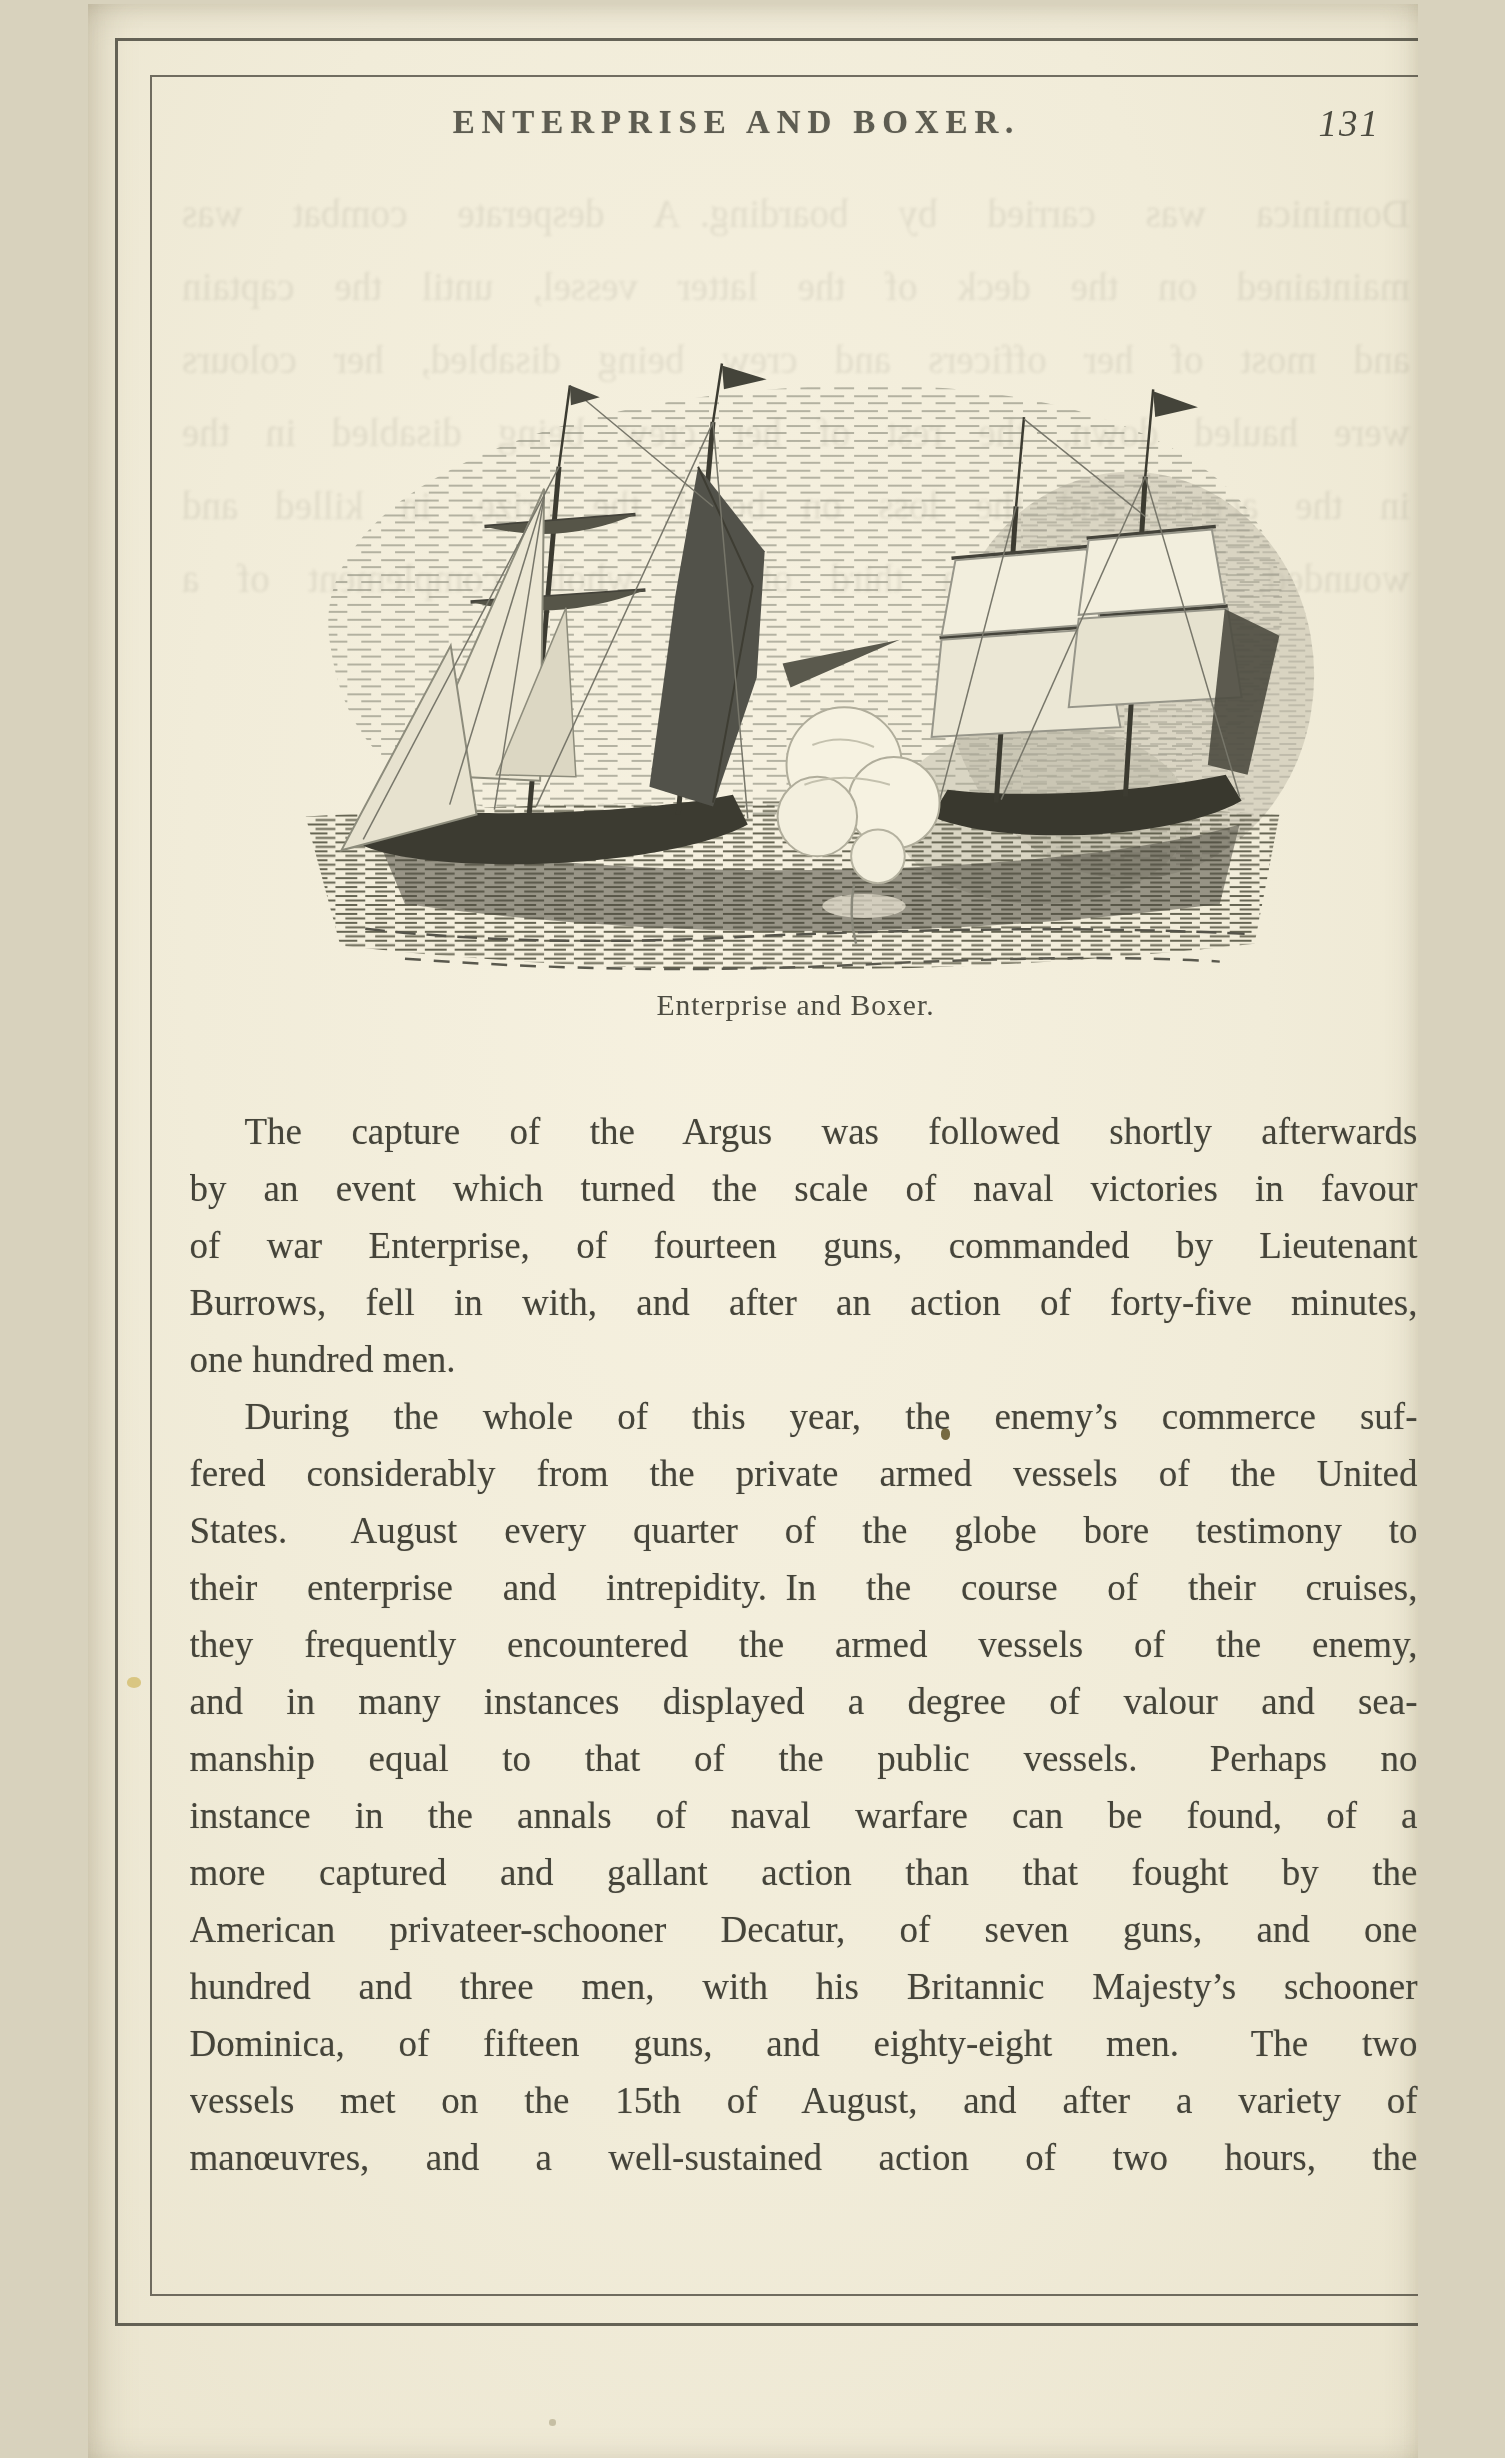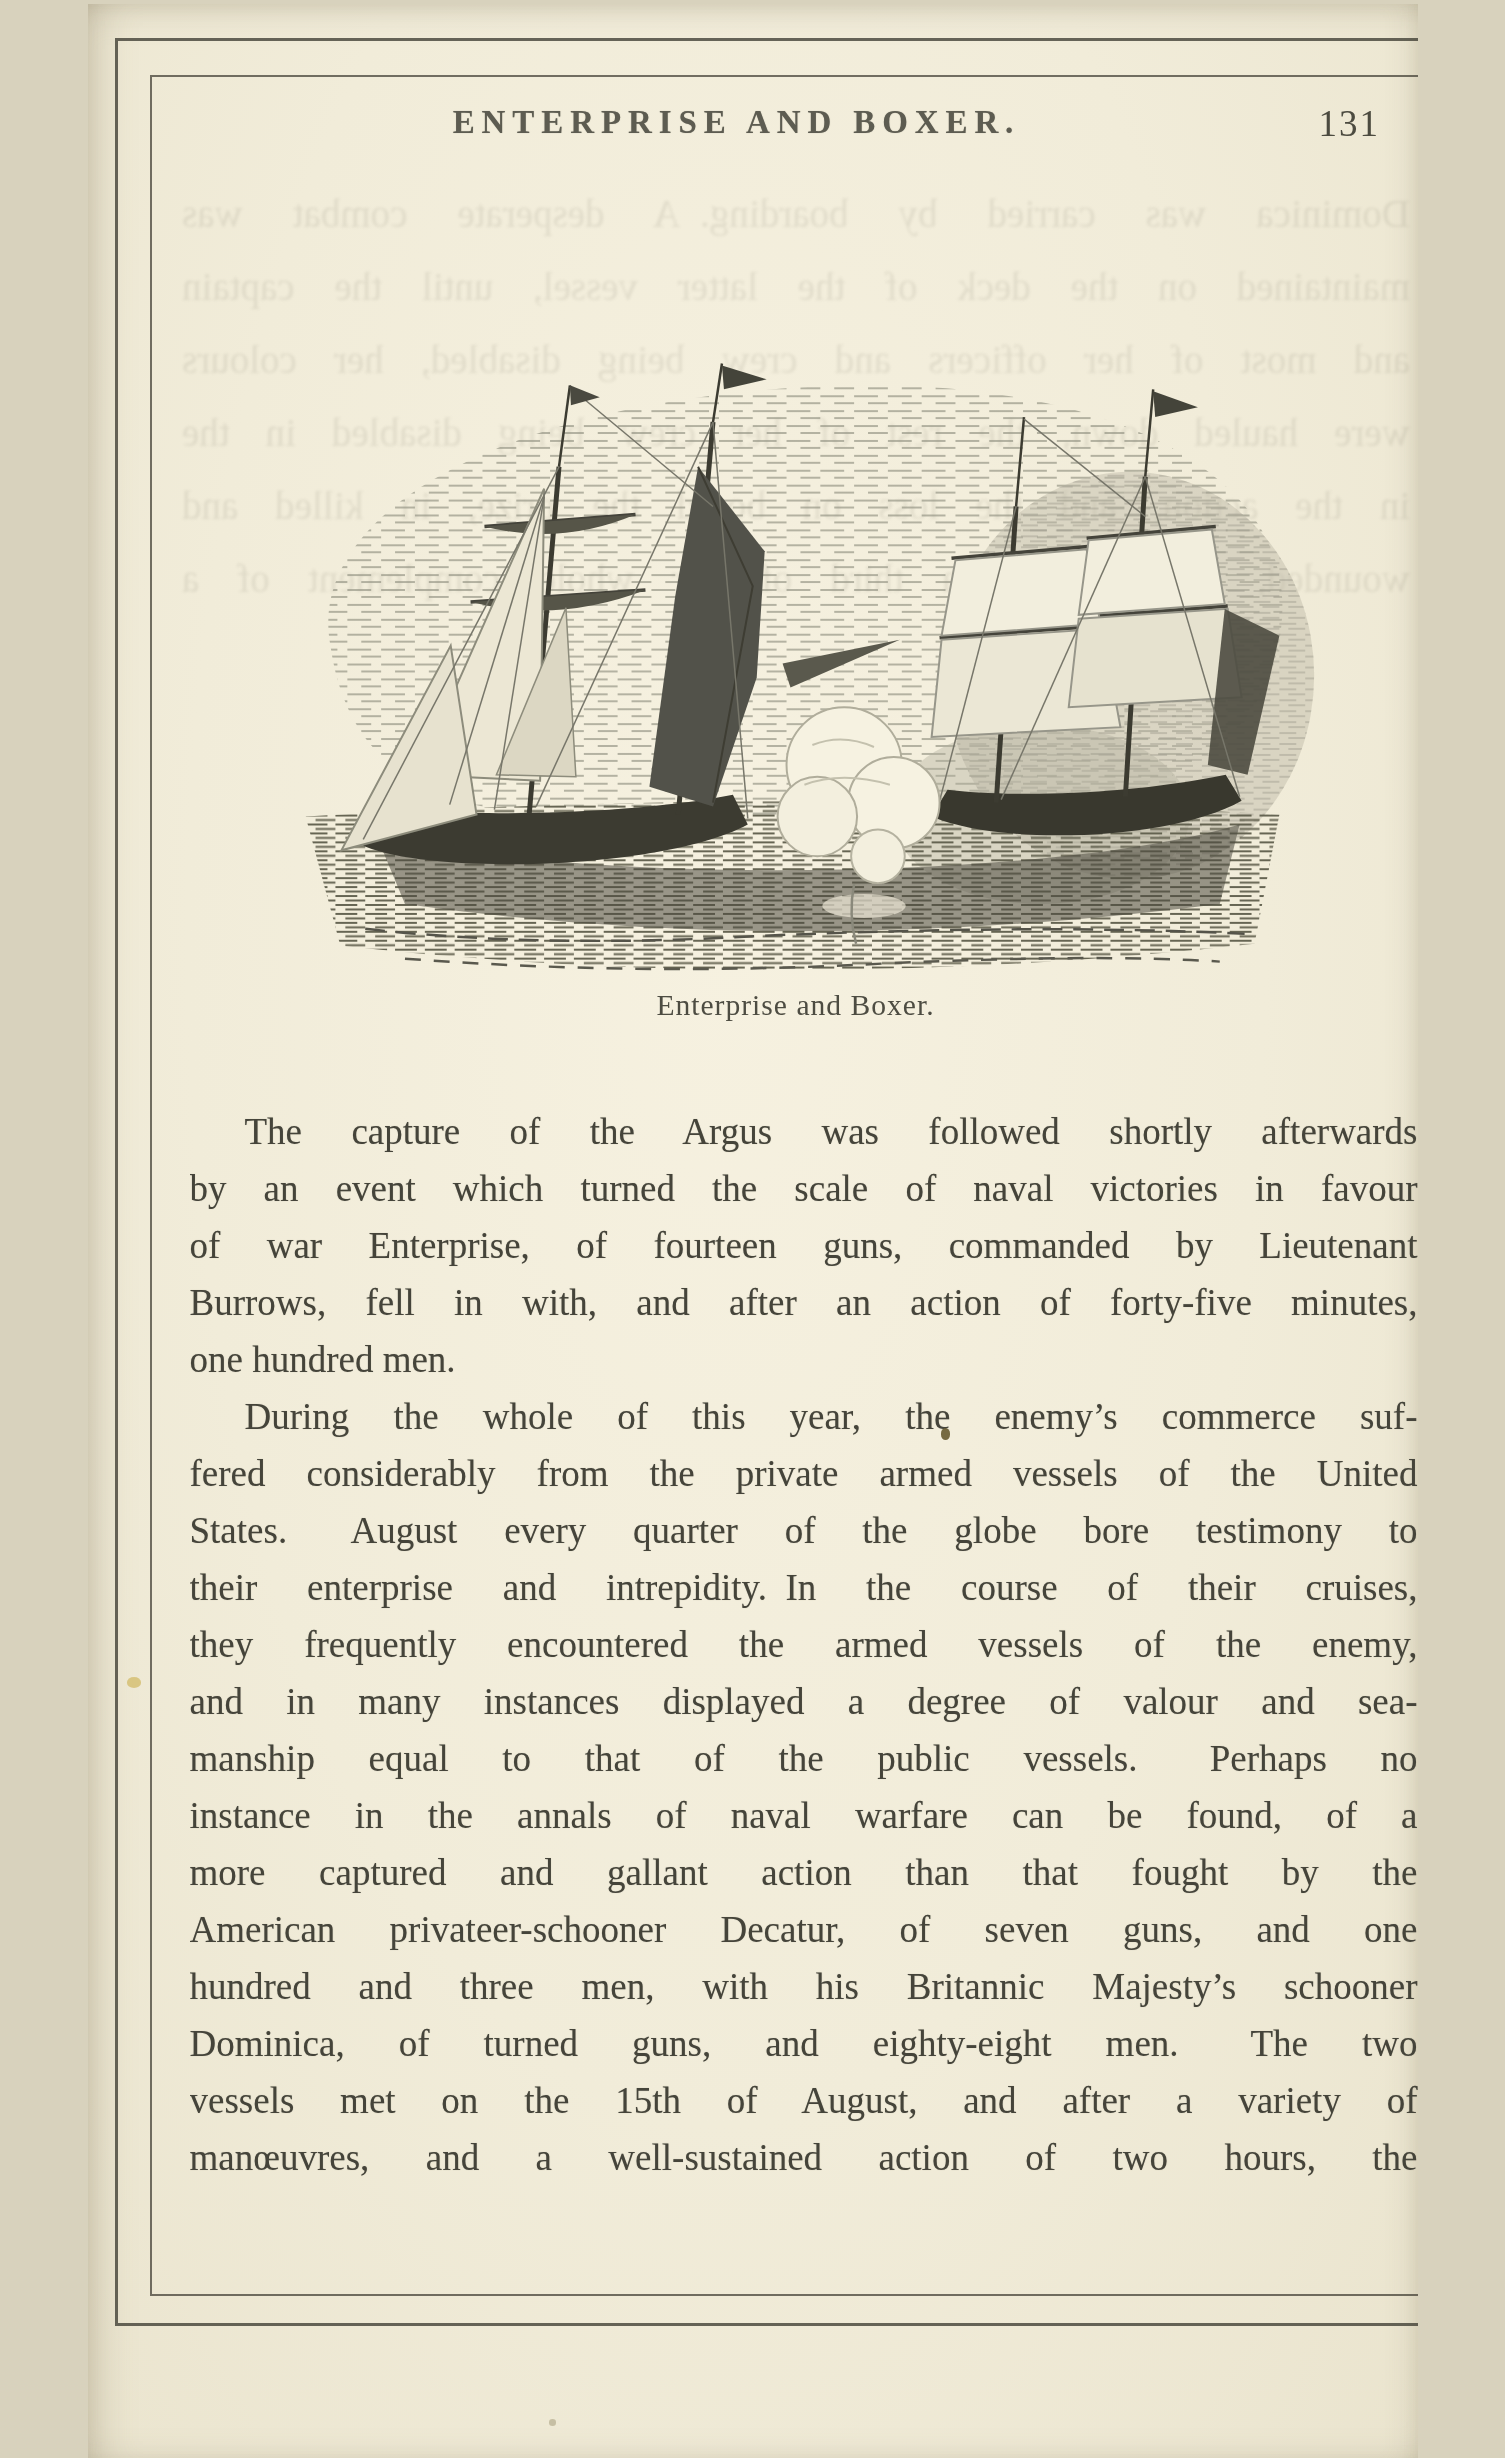--- a/index.html
+++ b/index.html
@@ -30,21 +30,21 @@
     position:absolute;left:94px;top:100px;width:1228px;height:47px;
   }
   .running-title{
     display:block;text-align:center;padding-right:118px;
     font-size:33px;letter-spacing:6.9px;font-weight:bold;
     color:#5d5c51;text-shadow:0 0 1px rgba(90,88,75,.4);
     white-space:nowrap;
   }
   .page-number{
     position:absolute;right:29.6px;top:-2px;
-    font-size:37px;color:#4c4b40;letter-spacing:2px;
+    font-size:37px;color:#4c4b40;letter-spacing:2px;font-style:italic;
   }
   
   .ghost-wrap{
     position:absolute;left:94px;top:173px;width:1228px;
     transform:scaleX(-1);
     filter:blur(1.4px);
     opacity:.13;
     color:#6b6757;
     pointer-events:none;
   }
@@ -207,21 +207,21 @@
       <div class="tline">fered considerably from the private armed vessels of the United</div>
       <div class="tline">States.  August every quarter of the globe bore testimony to</div>
       <div class="tline">their enterprise and intrepidity. In the course of their cruises,</div>
       <div class="tline">they frequently encountered the armed vessels of the enemy,</div>
       <div class="tline">and in many instances displayed a degree of valour and sea-</div>
       <div class="tline">manship equal to that of the public vessels.  Perhaps no</div>
       <div class="tline">instance in the annals of naval warfare can be found, of a</div>
       <div class="tline">more captured and gallant action than that fought by the</div>
       <div class="tline">American privateer-schooner Decatur, of seven guns, and one</div>
       <div class="tline">hundred and three men, with his Britannic Majesty’s schooner</div>
-      <div class="tline">Dominica, of turned guns, and eighty-eight men.  The two</div>
+      <div class="tline">Dominica, of fifteen guns, and eighty-eight men.  The two</div>
       <div class="tline">vessels met on the 15th of August, and after a variety of</div>
       <div class="tline">manœuvres, and a well-sustained action of two hours, the</div>
     </div>
   </div>
 
   <div class="speck speck1"></div>
   <div class="speck speck2"></div>
   <div class="speck speck3"></div>
 
 </div>

